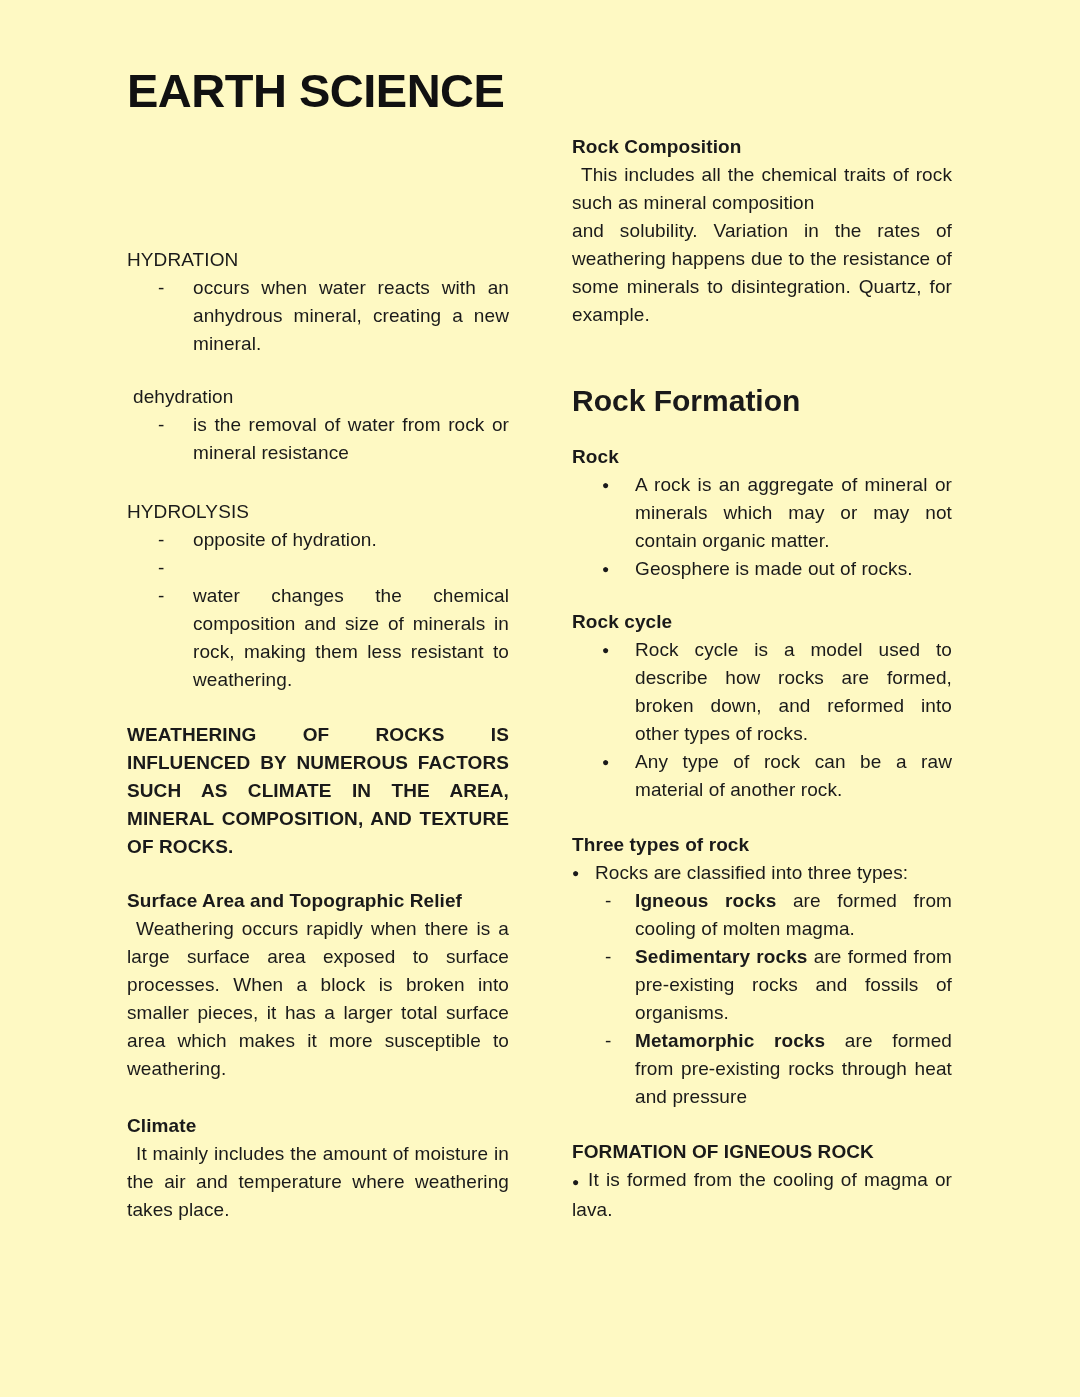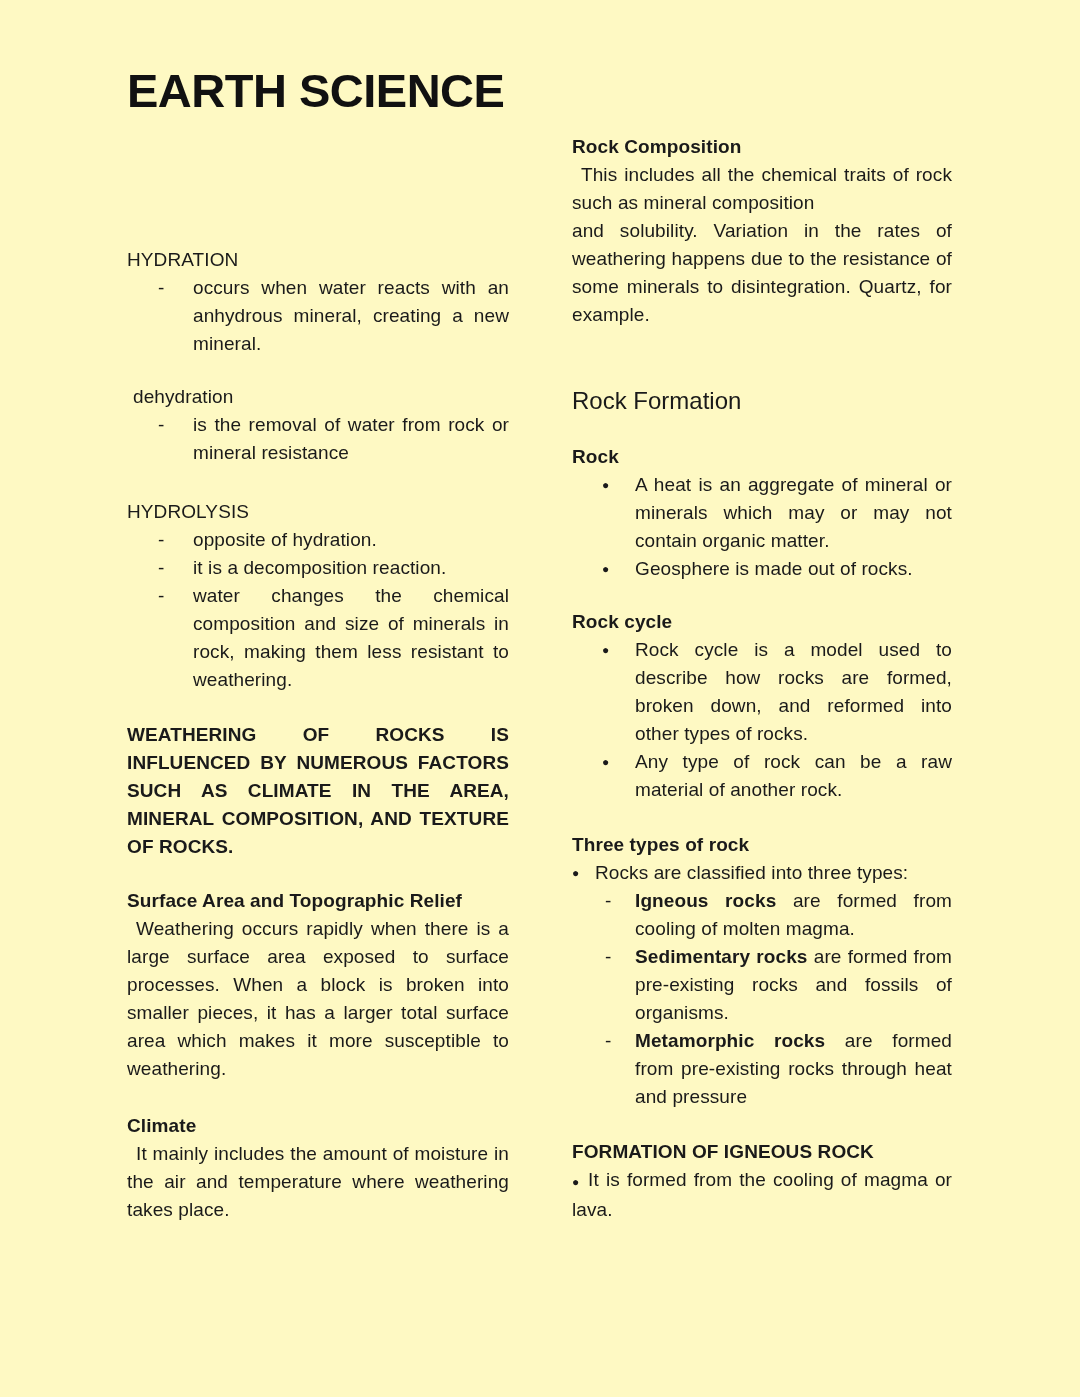--- a/index.html
+++ b/index.html
@@ -24,23 +24,23 @@
     font-size: 47px;
     line-height: 60px;
     font-weight: 700;
     letter-spacing: -0.5px;
     color: #111111;
     white-space: nowrap;
   }
   .block { margin: 0; }
   .h  { font-weight: 700; margin-top: 8px; }
   .section-title {
-    font-size: 24px;
+    font-size: 30px;
     line-height: 48px;
-    font-weight: 400;
+    font-weight: 700;
     letter-spacing: 0;
   }
   .para { margin: 0; text-align: justify; }
   .indent { text-indent: 9px; }
   .label-indent { padding-left: 6px; }
 
   .row { display: flex; }
   .mk { flex: 0 0 auto; }
   .mk-dash-l { width: 66px; padding-left: 31px; box-sizing: border-box; }
   .mk-dash-r { width: 63px; padding-left: 33px; box-sizing: border-box; }
@@ -76,21 +76,20 @@
     </div>
 
     <div class="block" style="margin-top:31px;">
       <div>HYDROLYSIS</div>
       <div class="row">
         <span class="mk mk-dash-l">-</span>
         <span class="tx">opposite of hydration.</span>
       </div>
       <div class="row">
         <span class="mk mk-dash-l">-</span>
-        <span class="tx">it is a decomposition reaction.</span>
       </div>
       <div class="row">
         <span class="mk mk-dash-l">-</span>
         <span class="tx">water changes the chemical composition and size of minerals in rock, making them less resistant to weathering.</span>
       </div>
     </div>
 
     <p class="para h" style="margin-top:27px;">WEATHERING OF ROCKS IS INFLUENCED BY NUMEROUS FACTORS SUCH AS CLIMATE IN THE AREA, MINERAL COMPOSITION, AND TEXTURE OF ROCKS.</p>
 
     <div class="block" style="margin-top:26px;">
@@ -112,21 +111,21 @@
       <p class="para indent">This includes all the chemical traits of rock such as mineral composition</p>
       <p class="para">and solubility. Variation in the rates of weathering happens due to the resistance of some minerals to disintegration. Quartz, for example.</p>
     </div>
 
     <div class="section-title" style="margin-top:48px;">Rock Formation</div>
 
     <div class="block" style="margin-top:18px;">
       <div class="h">Rock</div>
       <div class="row">
         <span class="mk mk-dot">●</span>
-        <span class="tx">A heat is an aggregate of mineral or minerals which may or may not contain organic matter.</span>
+        <span class="tx">A rock is an aggregate of mineral or minerals which may or may not contain organic matter.</span>
       </div>
       <div class="row">
         <span class="mk mk-dot">●</span>
         <span class="tx">Geosphere is made out of rocks.</span>
       </div>
     </div>
 
     <div class="block" style="margin-top:25px;">
       <div class="h">Rock cycle</div>
       <div class="row">

